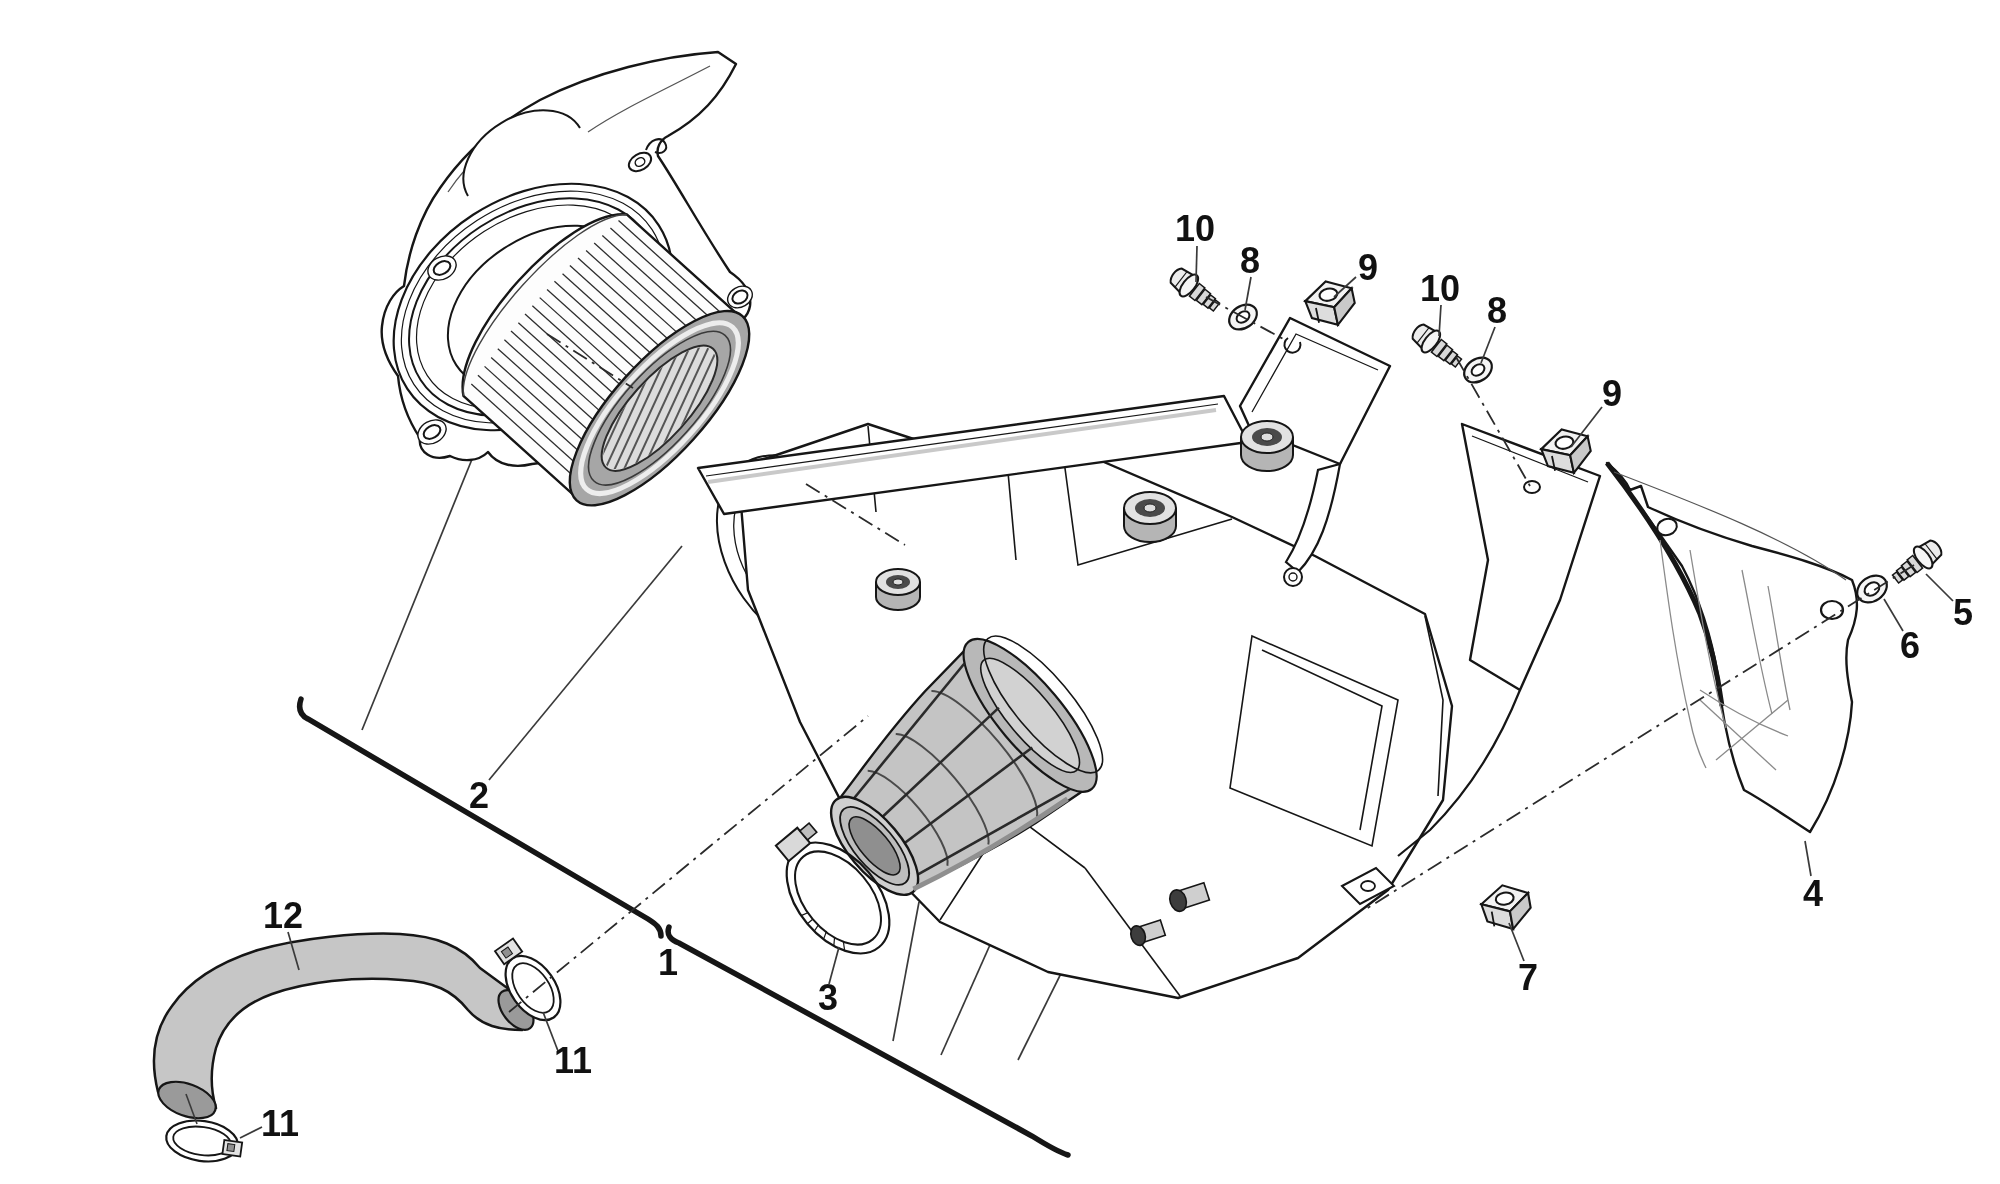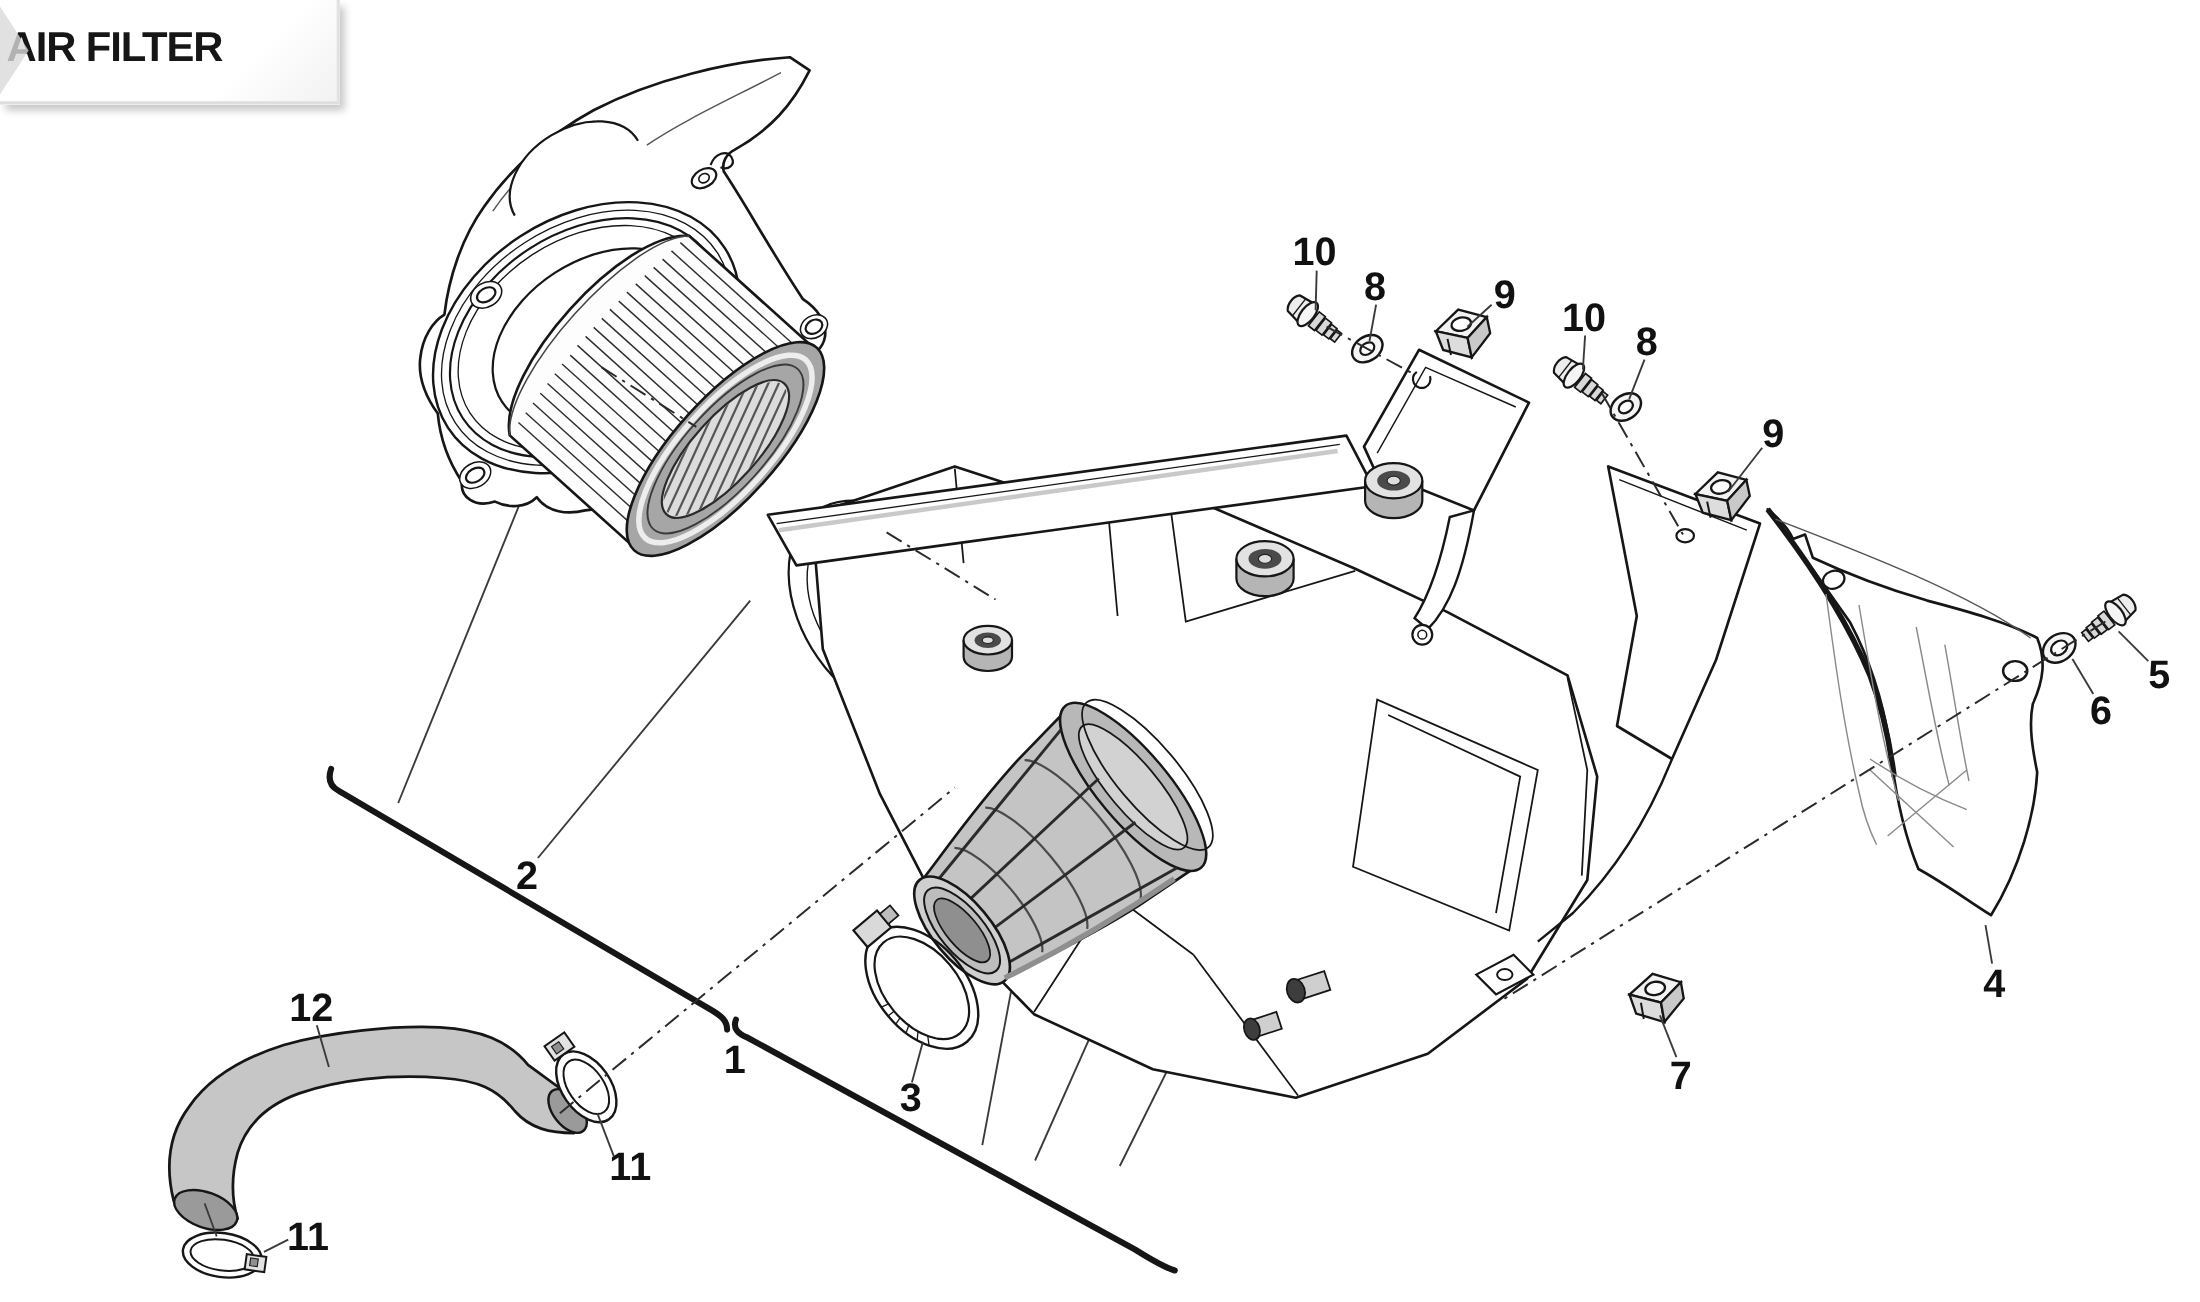--- a/index.html
+++ b/index.html
@@ -446,18 +446,14 @@
     <text class="callout" x="1195" y="241" text-anchor="middle">10</text>
     <text class="callout" x="1497" y="323" text-anchor="middle">8</text>
     <text class="callout" x="1612" y="406" text-anchor="middle">9</text>
     <text class="callout" x="1440" y="301" text-anchor="middle">10</text>
     <text class="callout" x="573" y="1073" text-anchor="middle">11</text>
     <text class="callout" x="280" y="1136" text-anchor="middle">11</text>
     <text class="callout" x="283" y="928" text-anchor="middle">12</text>
   </g>
 </svg>
 
-  <div class="title-box">
-    <div class="bevel"></div>
-    <h1>AIR FILTER</h1>
-  </div>
 
 </div>
 
 </body></html>

